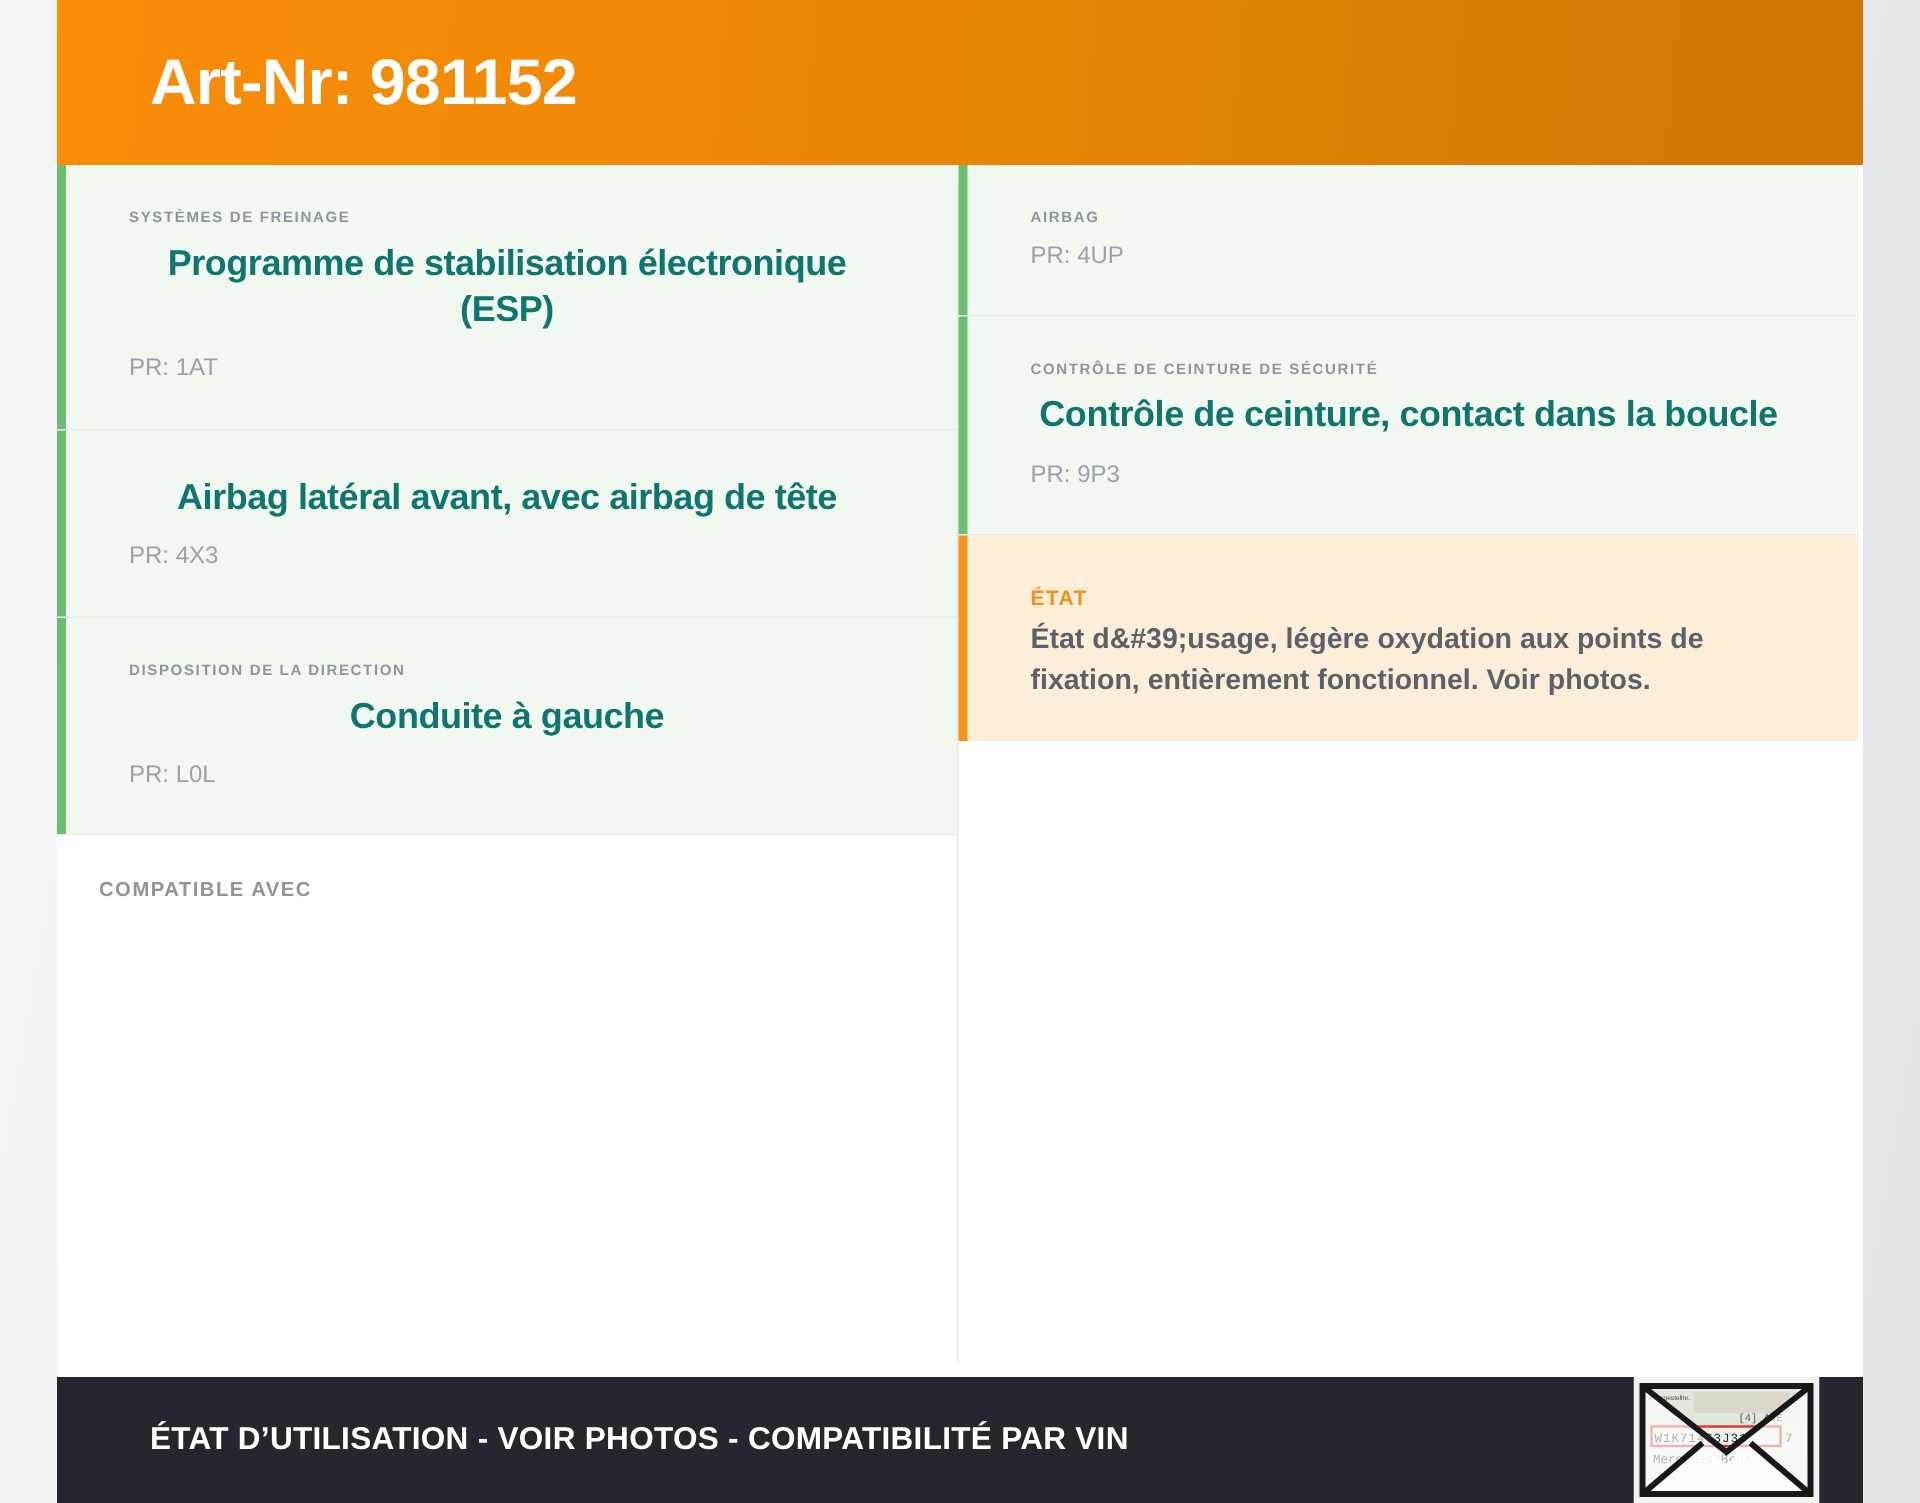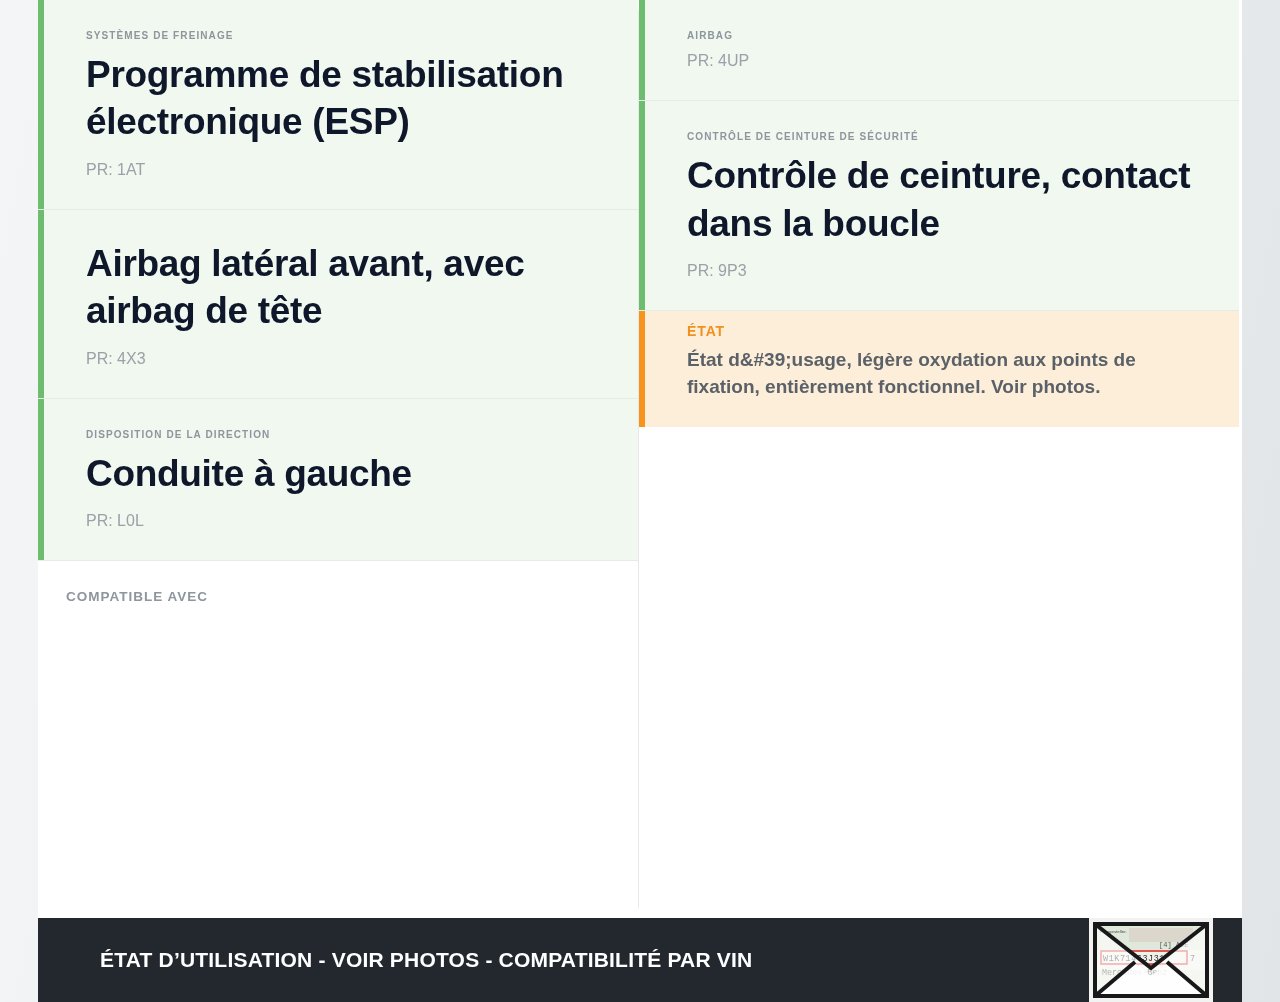--- a/index.html
+++ b/index.html
@@ -83,21 +83,21 @@
     bottom: 0;
     width: 6px;
     background: #6cbd6f;
   }
   .card.state-card::before {
     background: #f7941d;
   }
   .card.state-card {
     background: #fdeed9;
     border-bottom: none;
-    padding: 12px 48px 26px 48px;
+    padding: 33px 48px 26px 48px;
   }
   .card.plain {
     background: #ffffff;
     border-bottom: none;
     padding: 28px 48px 26px 28px;
   }
   .card.plain::before {
     display: none;
   }
 
@@ -117,26 +117,27 @@
     margin-bottom: 7px;
   }
   .card.plain .card-label {
     font-size: 13.5px;
     letter-spacing: 1px;
     color: #8d959d;
     margin-bottom: 7px;
   }
 
   .card-value {
-    font-size: 37px;
-    font-weight: bold;
-    color: #0f172a;
+    font-size: 24px;
+    font-weight: bold;
+    color: #0f766e;
     line-height: 1.28;
     margin: 0 0 14px 0;
     letter-spacing: -0.3px;
+    text-align: center;
   }
   .card-pr {
     font-size: 16px;
     color: #9aa1a9;
     margin: 0;
     line-height: 1.2;
   }
 
   .state-text {
     font-size: 19px;
@@ -185,20 +186,23 @@
     width: 124px;
     height: 84px;
   }
   .footer-icon svg { display: block; }
 </style>
 </head>
 <body>
 
 <div class="sheet">
 
+  <div class="header">
+    <div class="header-title">Art-Nr: 981152</div>
+  </div>
 
   <div class="body">
 
     <div class="col col-left">
 
       <div class="card">
         <div class="card-label">SYSTÈMES DE FREINAGE</div>
         <div class="card-value">Programme de stabilisation électronique (ESP)</div>
         <div class="card-pr">PR: 1AT</div>
       </div>

